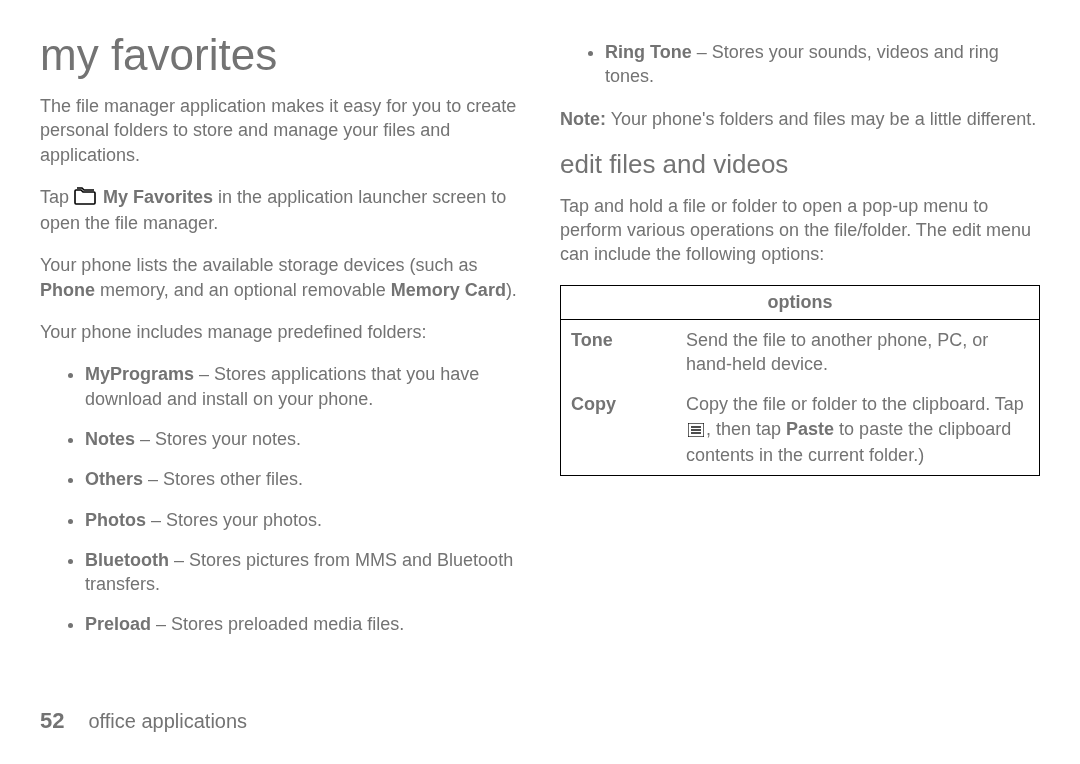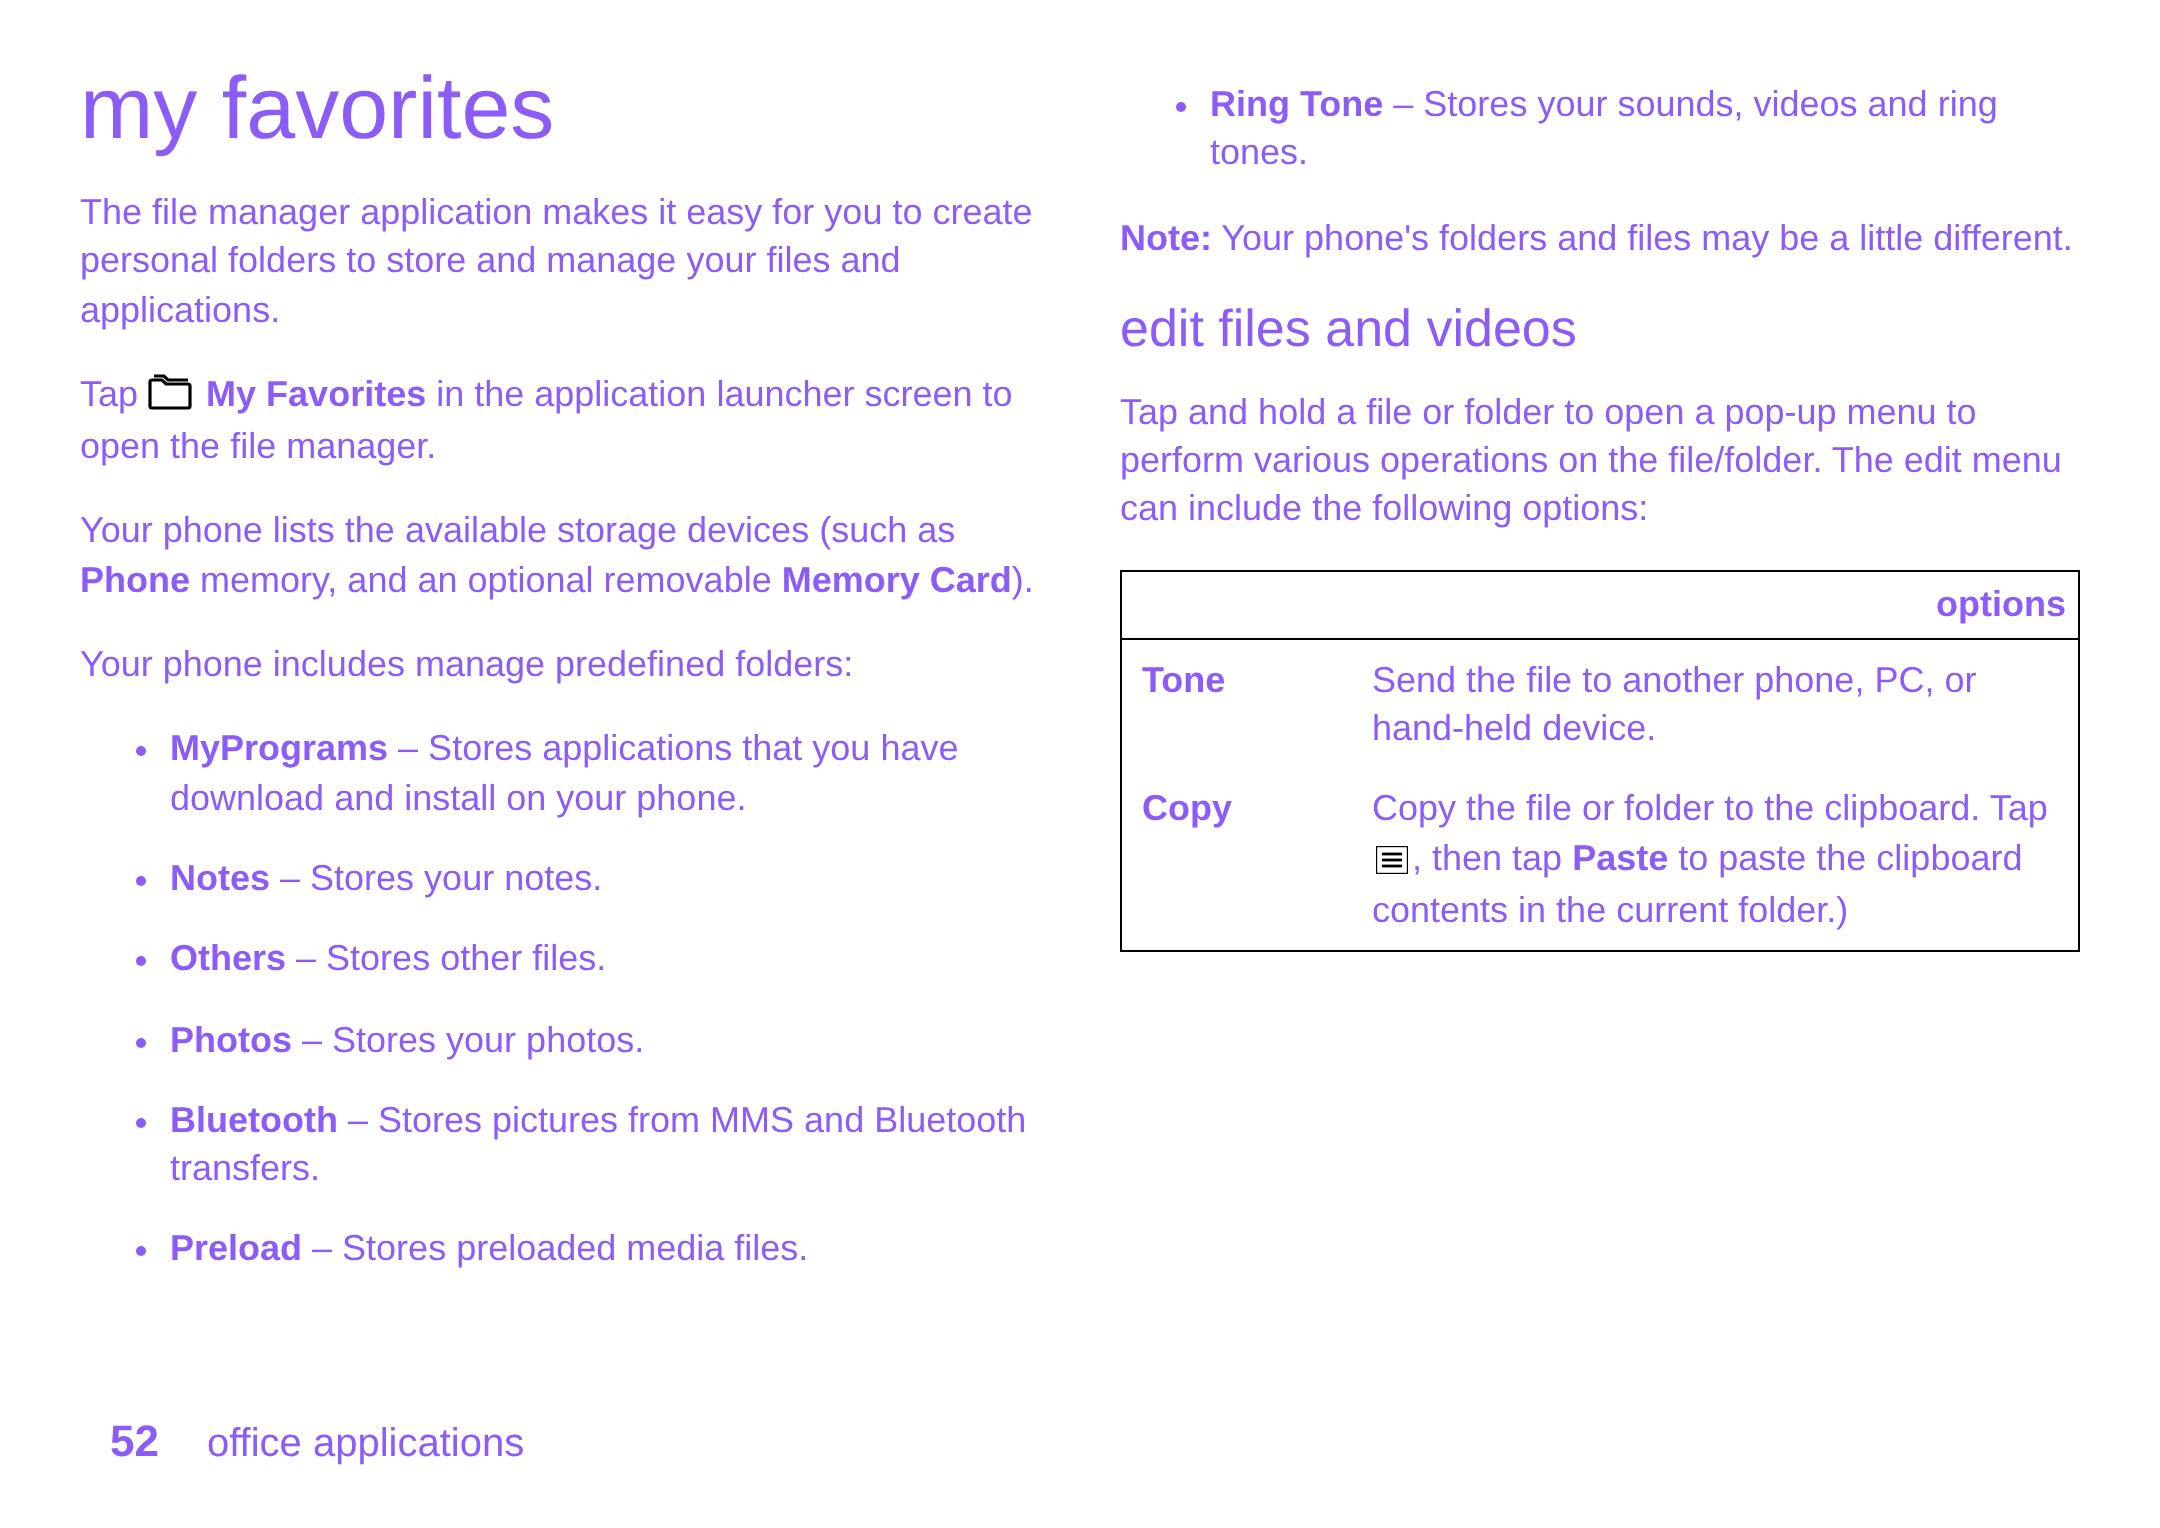--- a/index.html
+++ b/index.html
@@ -1,21 +1,21 @@
 <!DOCTYPE html>
 <html><head>
 <meta charset="utf-8">
 <style>
   html,body{margin:0;padding:0;background:#fff;}
   .page{
     width:1080px;height:764px;
     box-sizing:border-box;
     padding:30px 40px 30px 40px;
     font-family:Arial,Helvetica,sans-serif;
-    color:#8b5cf6;
+    color:#737373;
     position:relative;
   }
   .cols{display:flex;gap:40px;}
   .col{flex:1;min-width:0;}
   h1{
     font-size:44px;
     font-weight:400;
     margin:0 0 14px 0;
     letter-spacing:0;
   }
@@ -48,40 +48,40 @@
   .menu-icon{
     display:inline-block;vertical-align:-2px;margin:0 2px;
   }
   table.opts{
     width:100%;
     border-collapse:collapse;
     border:1.5px solid #000;
     font-size:18px;
   }
   table.opts th{
-    text-align:right;
+    text-align:center;
     font-weight:700;
-    padding:6px 6px;
+    padding:6px 22px;
     border-bottom:1.5px solid #000;
     font-size:18px;
   }
   table.opts td{
     padding:8px 10px;
     vertical-align:top;
     line-height:1.35;
   }
   table.opts td.k{
     width:95px;
     font-family:"Arial Narrow",Arial,Helvetica,sans-serif;
     font-weight:700;
     font-stretch:condensed;
   }
   .footer{
     position:absolute;
-    left:55px;bottom:30px;
+    left:40px;bottom:30px;
     font-size:20px;
   }
   .footer .pg{font-weight:700;font-size:22px;margin-right:24px;}
   .footer .sec{font-weight:400;}
 </style>
 </head>
 <body>
 
 <div class="page">
   <div class="cols">

